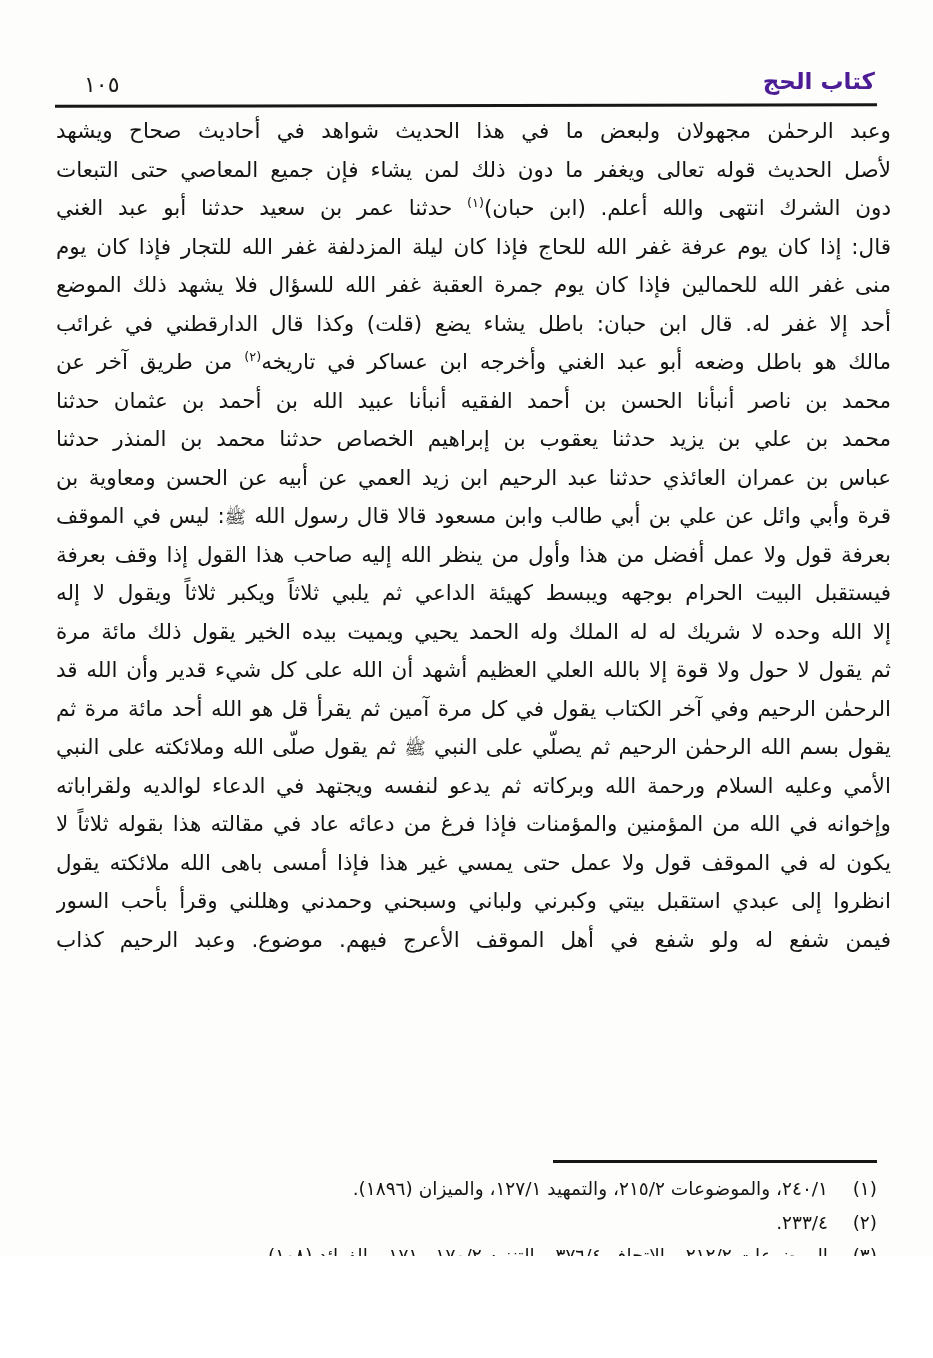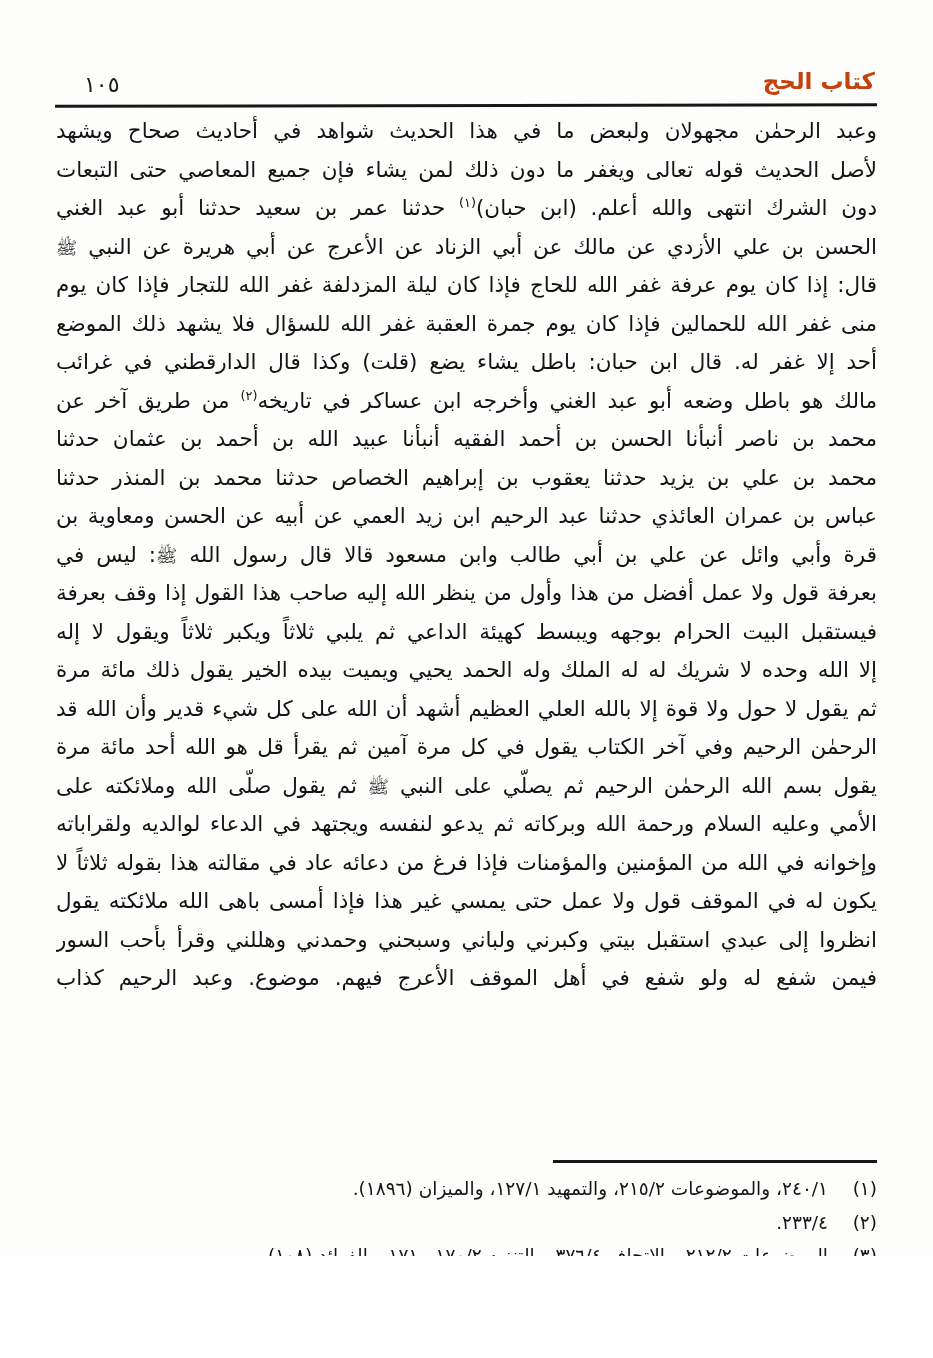--- a/index.html
+++ b/index.html
@@ -8,27 +8,27 @@
     background:#fdfdfc; color:#141414;
     font-family:"DejaVu Sans", sans-serif;
     direction:rtl; overflow:hidden;
   }
   .page-number {
     position:absolute; top:72px; left:84px;
     font-size:22px; letter-spacing:2px; color:#1a1a1a;
   }
   .running-title {
     position:absolute; top:68px; right:58px;
-    font-size:23px; font-weight:bold; color:#c2410c;
+    font-size:23px; font-weight:bold; color:#4c1d95;
   }
   .header-rule {
     position:absolute; top:104px; right:56px; left:55px; height:3px;
     background:#171717; transform:rotate(-0.12deg);
   }
-  .body-text { position:absolute; top:112px; right:56px; left:56px; }
+  .body-text { position:absolute; top:112px; right:42px; left:56px; }
   .body-line {
     height:38.5px; line-height:38.5px;
     font-size:21.5px; text-align:justify; text-align-last:justify;
     overflow:hidden; word-spacing:1px;
   }
   .body-line sup { font-size:0.6em; line-height:0; vertical-align:super; }
   .honorific { font-size:0.82em; }
   .footnote-separator {
     position:absolute; top:1160px; right:56px; width:324px; height:2.5px;
     background:#161616;
@@ -53,21 +53,20 @@
   <div class="page-number">١٠٥</div>
 
   <div class="running-title">كتاب الحج</div>
 
   <div class="header-rule"></div>
 
   <main class="body-text">
       <div class="body-line">وعبد الرحمٰن مجهولان ولبعض ما في هذا الحديث شواهد في أحاديث صحاح ويشهد</div>
       <div class="body-line">لأصل الحديث قوله تعالى ويغفر ما دون ذلك لمن يشاء فإن جميع المعاصي حتى التبعات</div>
       <div class="body-line">دون الشرك انتهى والله أعلم. (ابن حبان)<sup>(١)</sup> حدثنا عمر بن سعيد حدثنا أبو عبد الغني</div>
-      <div class="body-line">الحسن بن علي الأزدي عن مالك عن أبي الزناد عن الأعرج عن أبي هريرة عن النبي <span class="honorific">ﷺ</span></div>
       <div class="body-line">قال: إذا كان يوم عرفة غفر الله للحاج فإذا كان ليلة المزدلفة غفر الله للتجار فإذا كان يوم</div>
       <div class="body-line">منى غفر الله للحمالين فإذا كان يوم جمرة العقبة غفر الله للسؤال فلا يشهد ذلك الموضع</div>
       <div class="body-line">أحد إلا غفر له. قال ابن حبان: باطل يشاء يضع (قلت) وكذا قال الدارقطني في غرائب</div>
       <div class="body-line">مالك هو باطل وضعه أبو عبد الغني وأخرجه ابن عساكر في تاريخه<sup>(٢)</sup> من طريق آخر عن</div>
       <div class="body-line">محمد بن ناصر أنبأنا الحسن بن أحمد الفقيه أنبأنا عبيد الله بن أحمد بن عثمان حدثنا</div>
       <div class="body-line">محمد بن علي بن يزيد حدثنا يعقوب بن إبراهيم الخصاص حدثنا محمد بن المنذر حدثنا</div>
       <div class="body-line">عباس بن عمران العائذي حدثنا عبد الرحيم ابن زيد العمي عن أبيه عن الحسن ومعاوية بن</div>
       <div class="body-line">قرة وأبي وائل عن علي بن أبي طالب وابن مسعود قالا قال رسول الله <span class="honorific">ﷺ</span>: ليس في الموقف</div>
       <div class="body-line">بعرفة قول ولا عمل أفضل من هذا وأول من ينظر الله إليه صاحب هذا القول إذا وقف بعرفة</div>
       <div class="body-line">فيستقبل البيت الحرام بوجهه ويبسط كهيئة الداعي ثم يلبي ثلاثاً ويكبر ثلاثاً ويقول لا إله</div>

